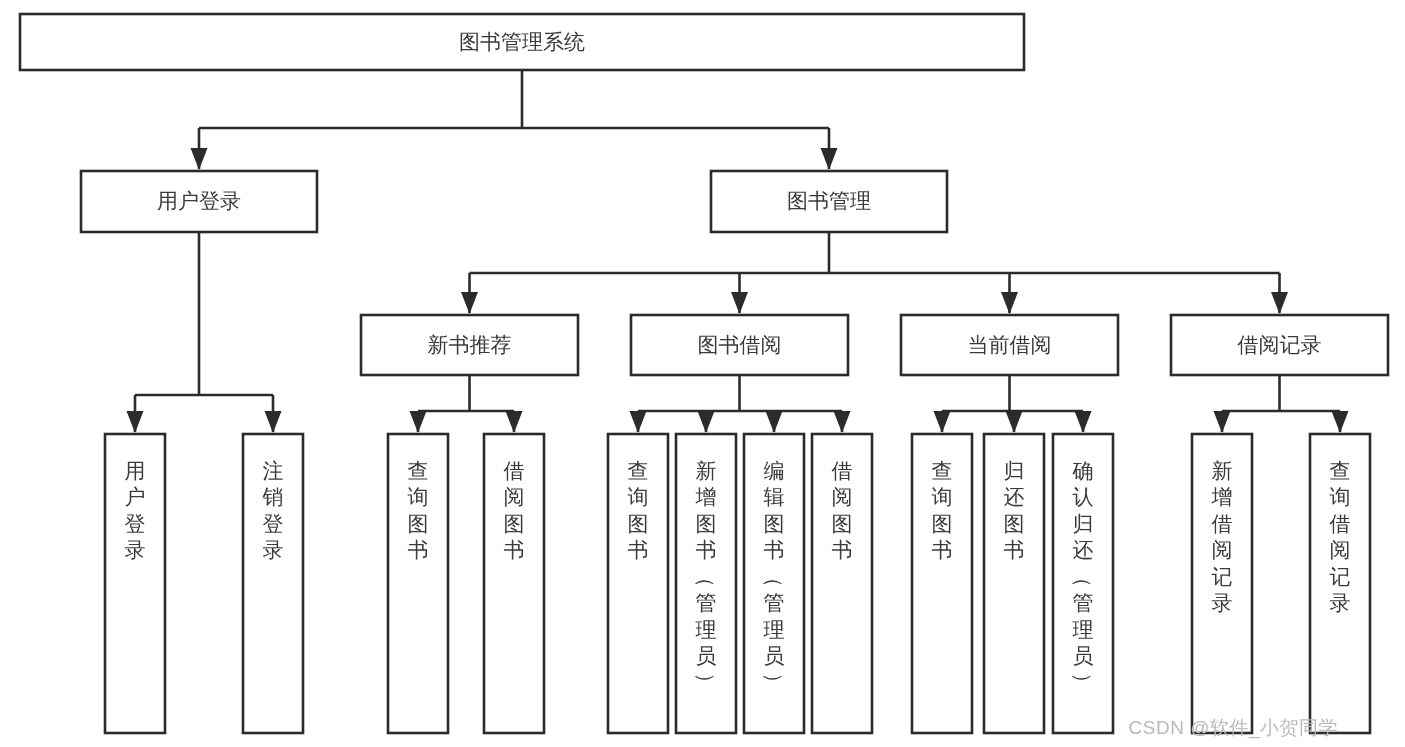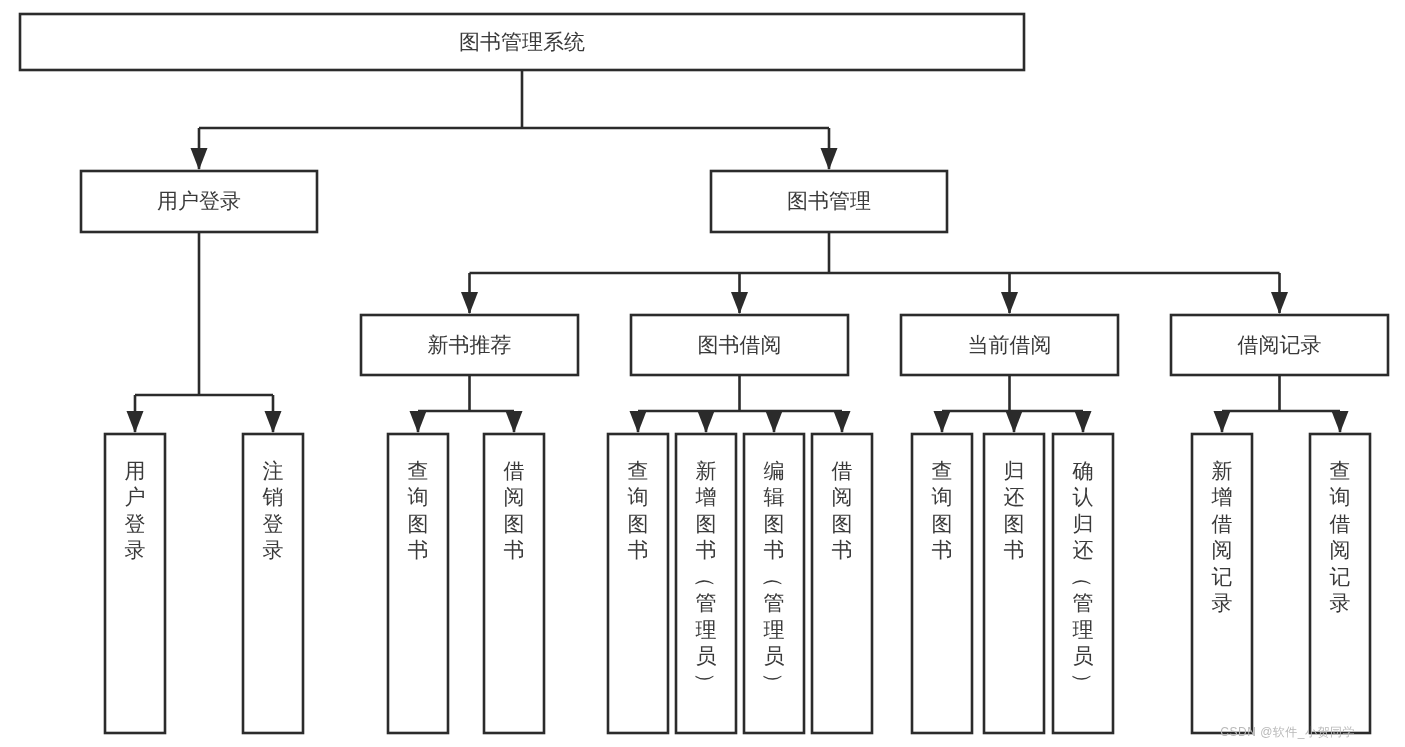--- a/index.html
+++ b/index.html
@@ -47,24 +47,24 @@
     dominant-baseline: middle;
   }
   .leaf-label {
     font-family: "Liberation Sans", "DejaVu Sans", sans-serif;
     font-size: 21px;
     fill: #3a3a3a;
     text-anchor: middle;
   }
   .watermark {
     position: absolute;
-    right: 12px;
+    right: 29px;
     bottom: 6px;
     font-family: "Liberation Sans", "DejaVu Sans", sans-serif;
-    font-size: 12px;
+    font-size: 19px;
     color: #b9b9b9;
     letter-spacing: 0.5px;
     white-space: nowrap;
     pointer-events: none;
   }
 </style>
 </head>
 <body>
 
 <div id="diagram-root">

